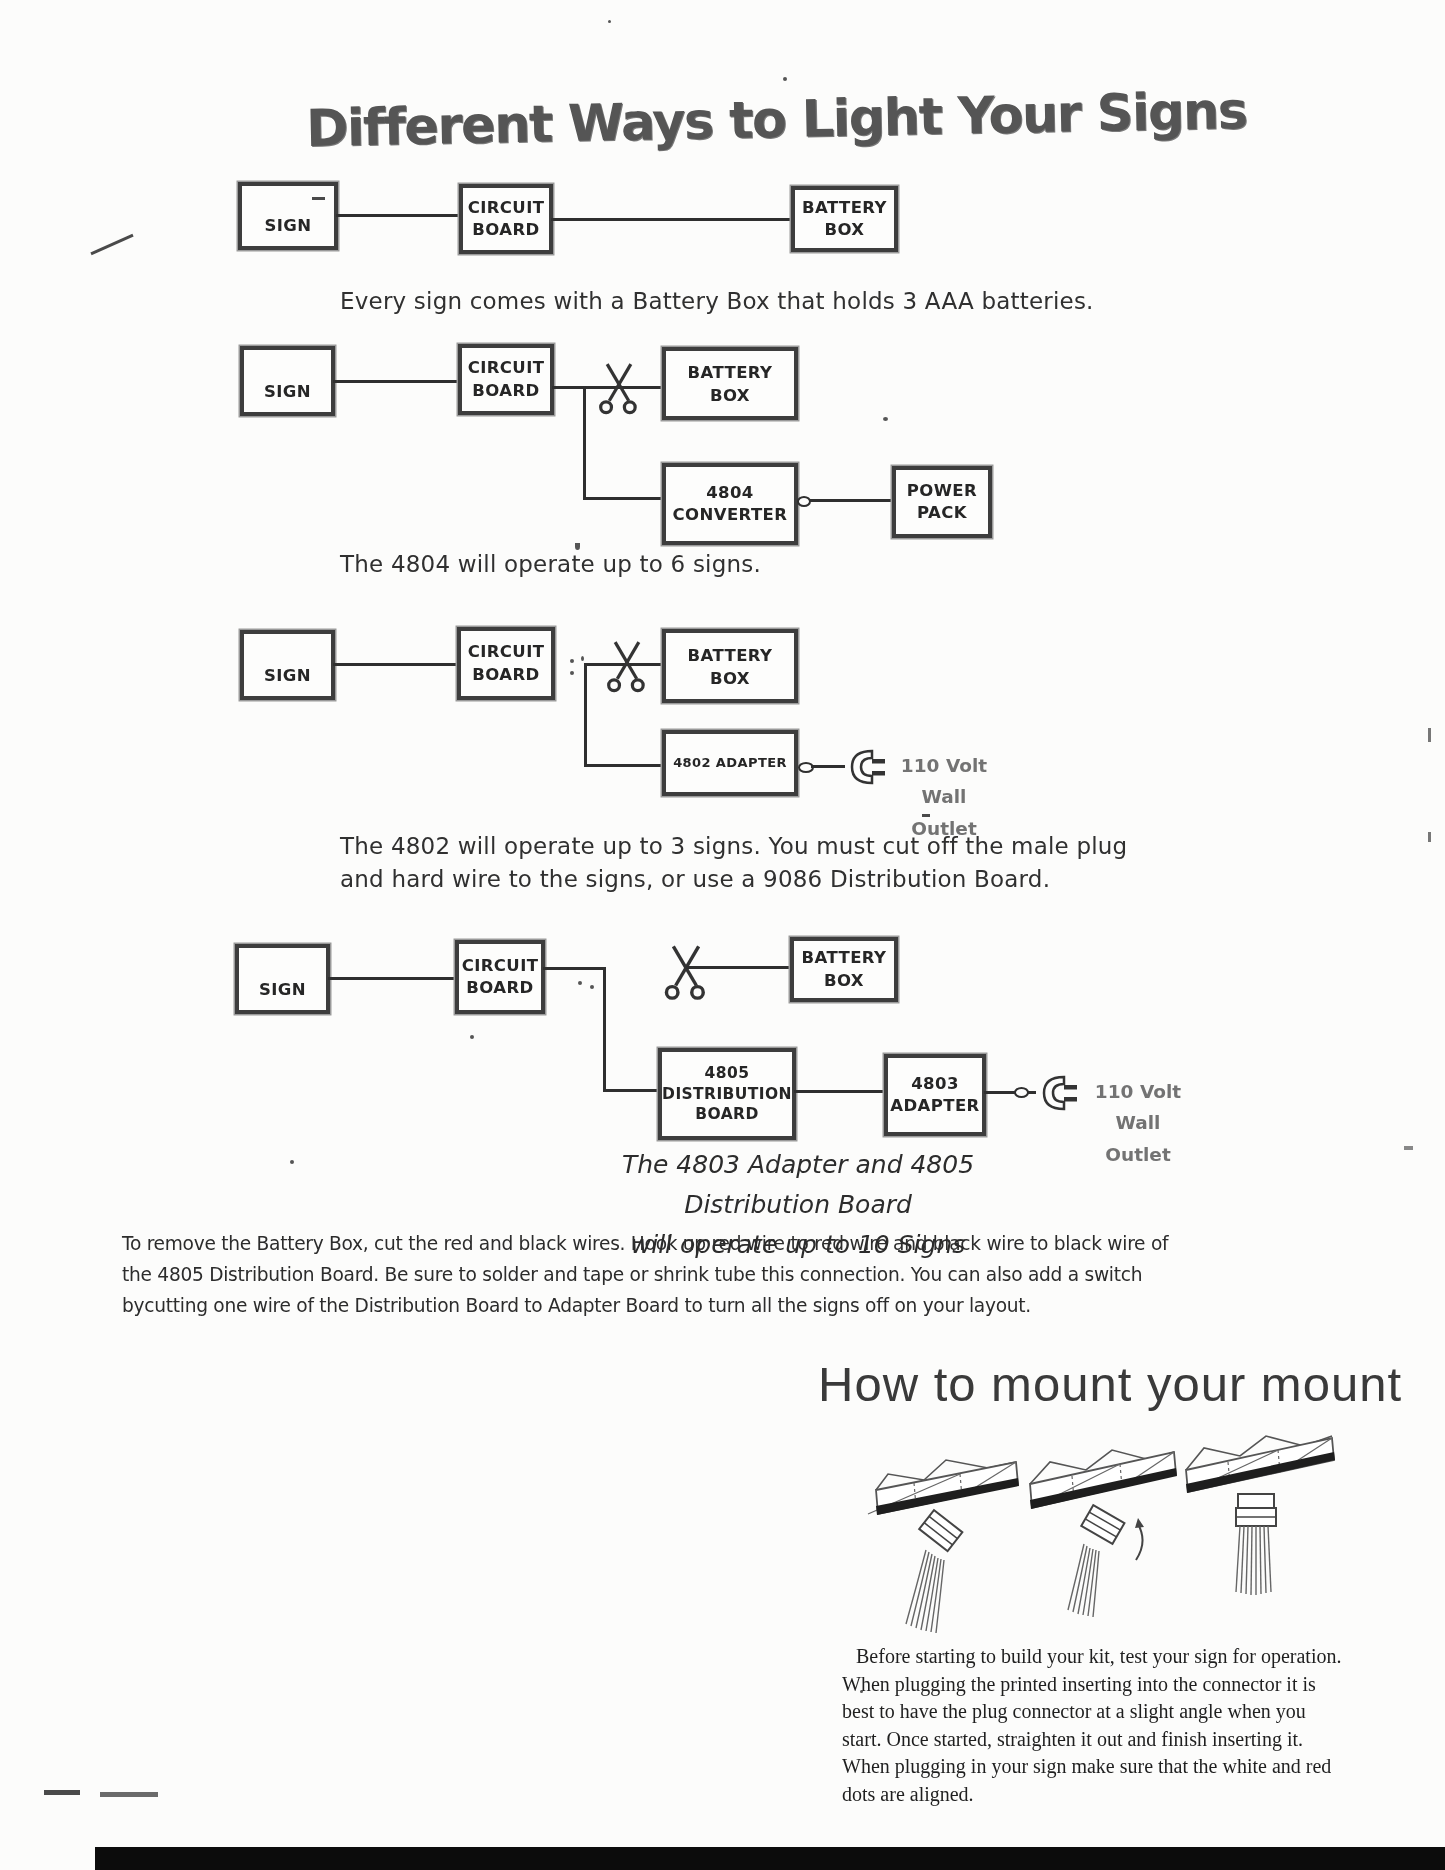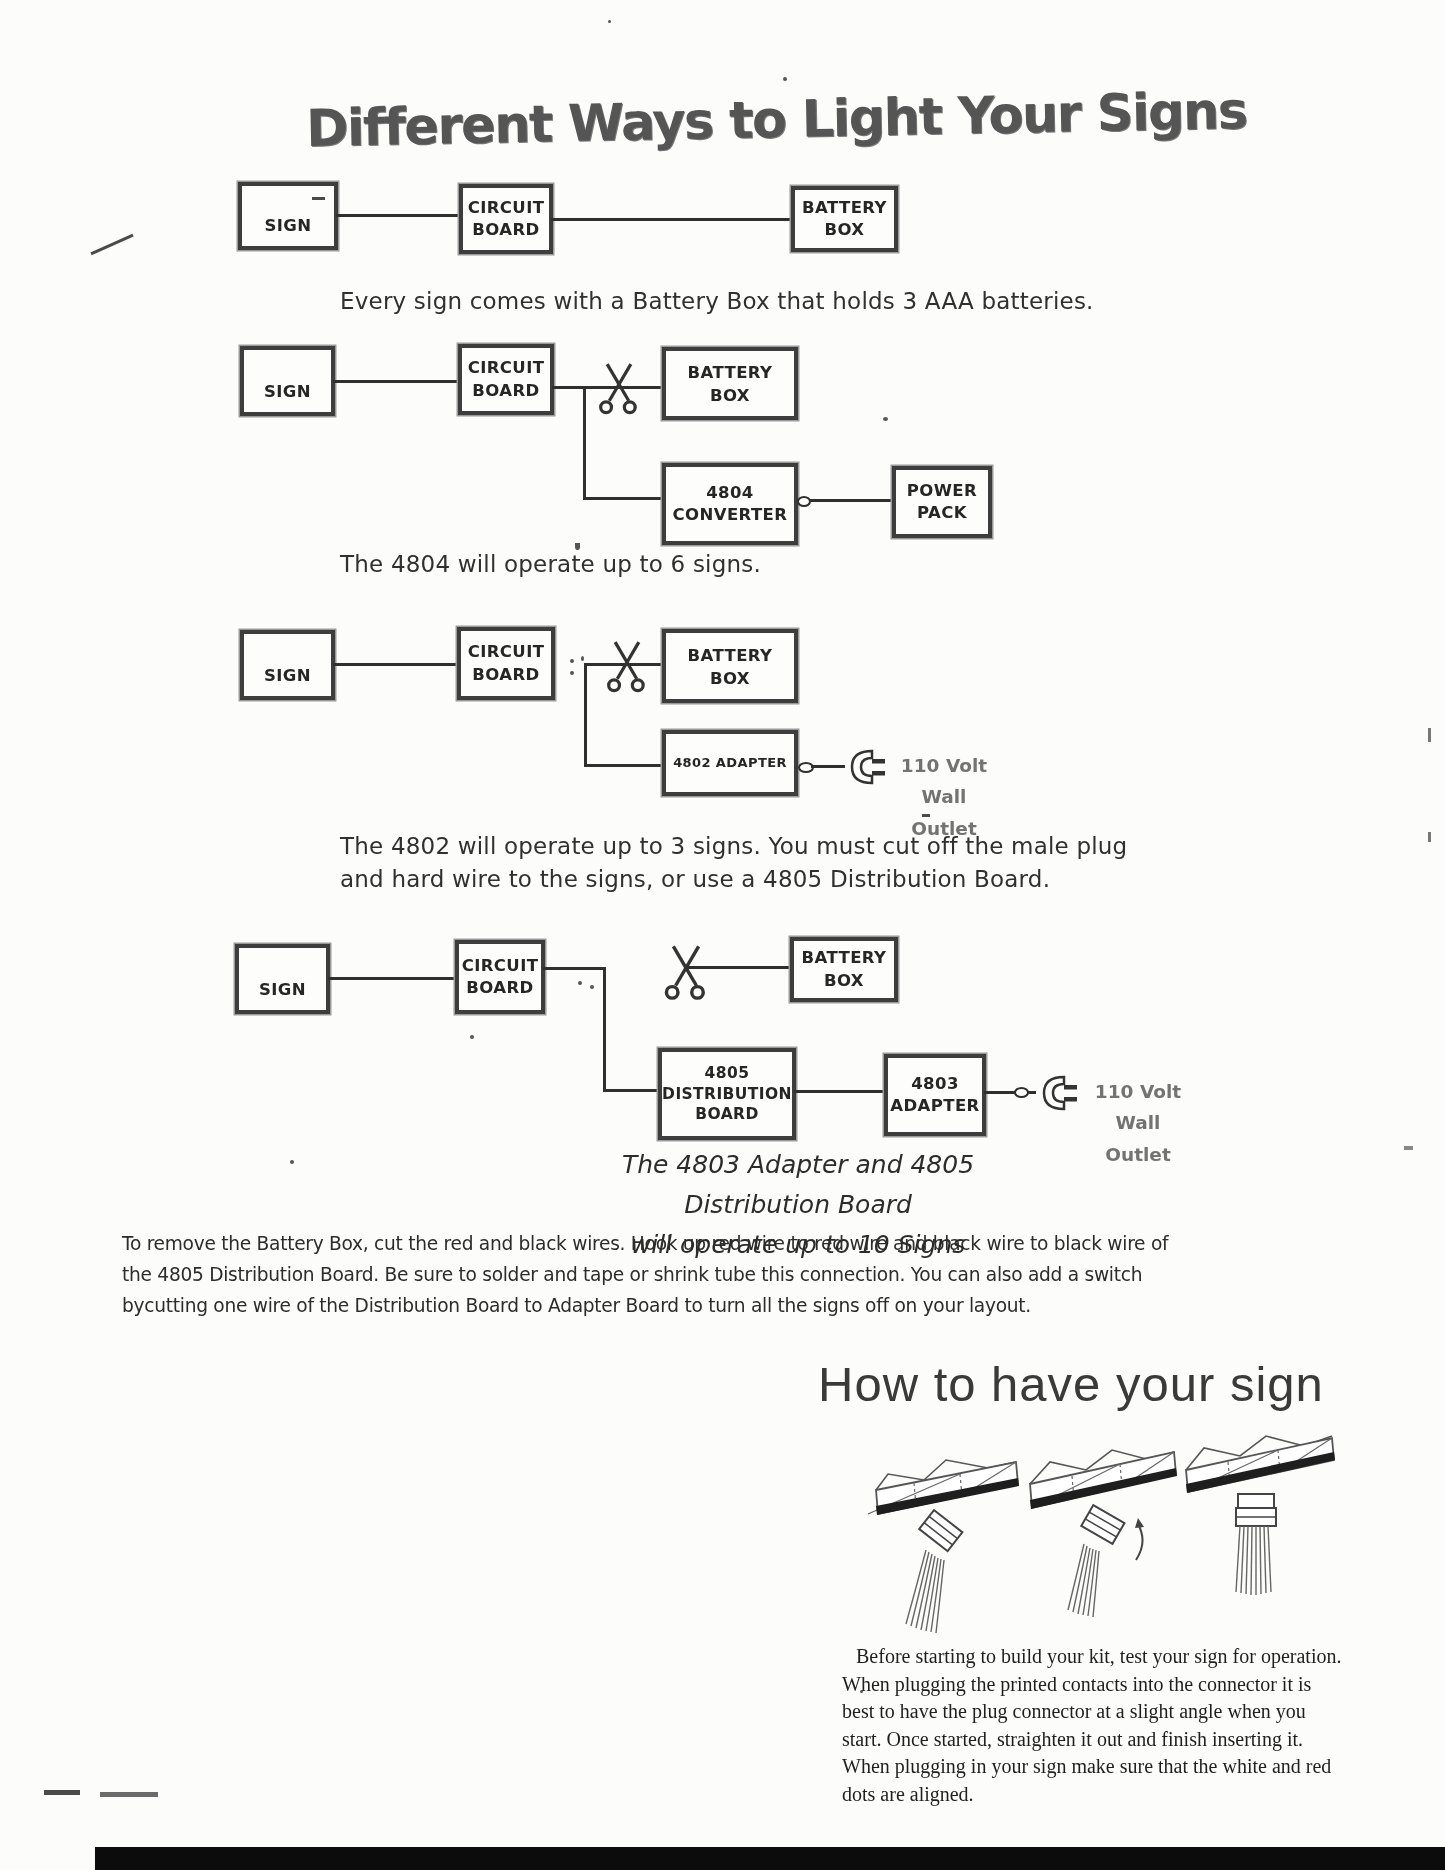--- a/index.html
+++ b/index.html
@@ -102,21 +102,21 @@
 
   <svg width="44" height="40" style="left:844px;top:747px" viewBox="0 0 44 40">
     <path d="M28,4 Q8,4 8,20 Q8,36 28,36 L28,29 Q17,29 17,20 Q17,11 28,11 Z" fill="#fdfdfc" stroke="#333" stroke-width="2.5"></path>
     <rect x="28" y="12" width="13" height="4.5" fill="#333"></rect>
     <rect x="28" y="24" width="13" height="4.5" fill="#333"></rect>
   </svg>
   <div class="outlet-label" style="left:884px;top:750px;width:120px">110 Volt Wall
 Outlet</div>
   <div class="dash" style="left:922px;top:814px;width:8px;height:3px"></div>
   <div class="cap" style="left:340px;top:833px">The 4802 will operate up to 3 signs.  You must cut off the male plug</div>
-  <div class="cap" style="left:340px;top:866px">and hard wire to the signs, or use a 4805 Distribution Board.</div>
+  <div class="cap" style="left:340px;top:866px">and hard wire to the signs, or use a 9086 Distribution Board.</div>
 
   <div class="box low" style="left:235px;top:944px;width:95px;height:70px">SIGN</div>
   <div class="wire h" style="left:328px;top:977px;width:129px"></div>
   <div class="box" style="left:455px;top:940px;width:90px;height:74px">CIRCUIT
 BOARD</div>
   <div class="wire h" style="left:543px;top:967px;width:62px"></div>
   <div class="wire v" style="left:603px;top:967px;height:125px"></div>
   <div class="speck" style="left:578px;top:981px;width:4px;height:4px"></div>
   <div class="speck" style="left:590px;top:985px;width:4px;height:4px"></div>
   <svg width="46" height="60" style="left:663px;top:944px" viewBox="0 0 40 52">
@@ -146,21 +146,21 @@
 Outlet</div>
   <div class="cap-italic" style="left:548px;top:1145px;width:500px">The  4803  Adapter and 4805 Distribution Board
 will operate up to 10 Signs</div>
 
   <div class="notes">
     <div>To remove the Battery Box, cut the red and black wires. Hook up red wire to red wire and black wire to black wire of</div>
     <div>the 4805 Distribution Board. Be sure to solder and tape or shrink tube this connection. You can also add a switch</div>
     <div> bycutting one wire of the Distribution Board to Adapter Board to turn all the signs off on your layout.</div>
   </div>
 
-  <div id="mount-heading">How to have your sign</div>
+  <div id="mount-heading">How to mount your mount</div>
 
   <svg width="160" height="200" style="left:868px;top:1438px" viewBox="0 0 160 200">
     <path d="M8,52 L20,36 L56,42 L78,22 L120,30 L148,24" fill="none" stroke="#555" stroke-width="1.6"></path>
     <polygon points="8,52 148,24 150,46 10,76" fill="#fff" stroke="#555" stroke-width="1.8"></polygon>
     <line x1="46" y1="45" x2="48" y2="68" stroke="#666" stroke-width="1.2" stroke-dasharray="3,3"></line>
     <line x1="92" y1="36" x2="94" y2="59" stroke="#666" stroke-width="1.2" stroke-dasharray="3,3"></line>
     <line x1="10,76" y1="76" x2="92" y2="36" stroke="#666" stroke-width="1.2"></line>
     <line x1="92" y1="59" x2="148" y2="24" stroke="#666" stroke-width="1.2"></line>
     <polygon points="8,68 150,40 151,48 9,77" fill="#1e1e1e"></polygon>
     <g transform="rotate(38 72 92)">
@@ -222,21 +222,21 @@
       <path d="M72,104 L71,173"></path>
         <path d="M76,104 L76,173"></path>
         <path d="M80,104 L81,172"></path>
       <path d="M84,104 L86,171"></path>
         <path d="M88,104 L91,170"></path>
     </g>
   </svg>
 
   <div class="mount-text">
     <div>Before starting to build your kit, test your sign for operation.</div>
-    <div>When plugging the printed contacts into the connector it is</div>
+    <div>When plugging the printed inserting into the connector it is</div>
     <div>best to have the plug connector at a slight angle when you</div>
     <div>start. Once started, straighten it out and finish inserting it.</div>
     <div>When plugging in your sign make sure that the white and red</div>
     <div>dots are aligned.</div>
   </div>
 
   <div class="dash" style="left:89px;top:243px;width:46px;height:3px;transform:rotate(-24deg)"></div>
   <div class="speck" style="left:783px;top:77px;width:4px;height:4px"></div>
   <div class="speck" style="left:608px;top:20px;width:3px;height:3px"></div>
   <div class="speck" style="left:883px;top:417px;width:5px;height:4px"></div>

